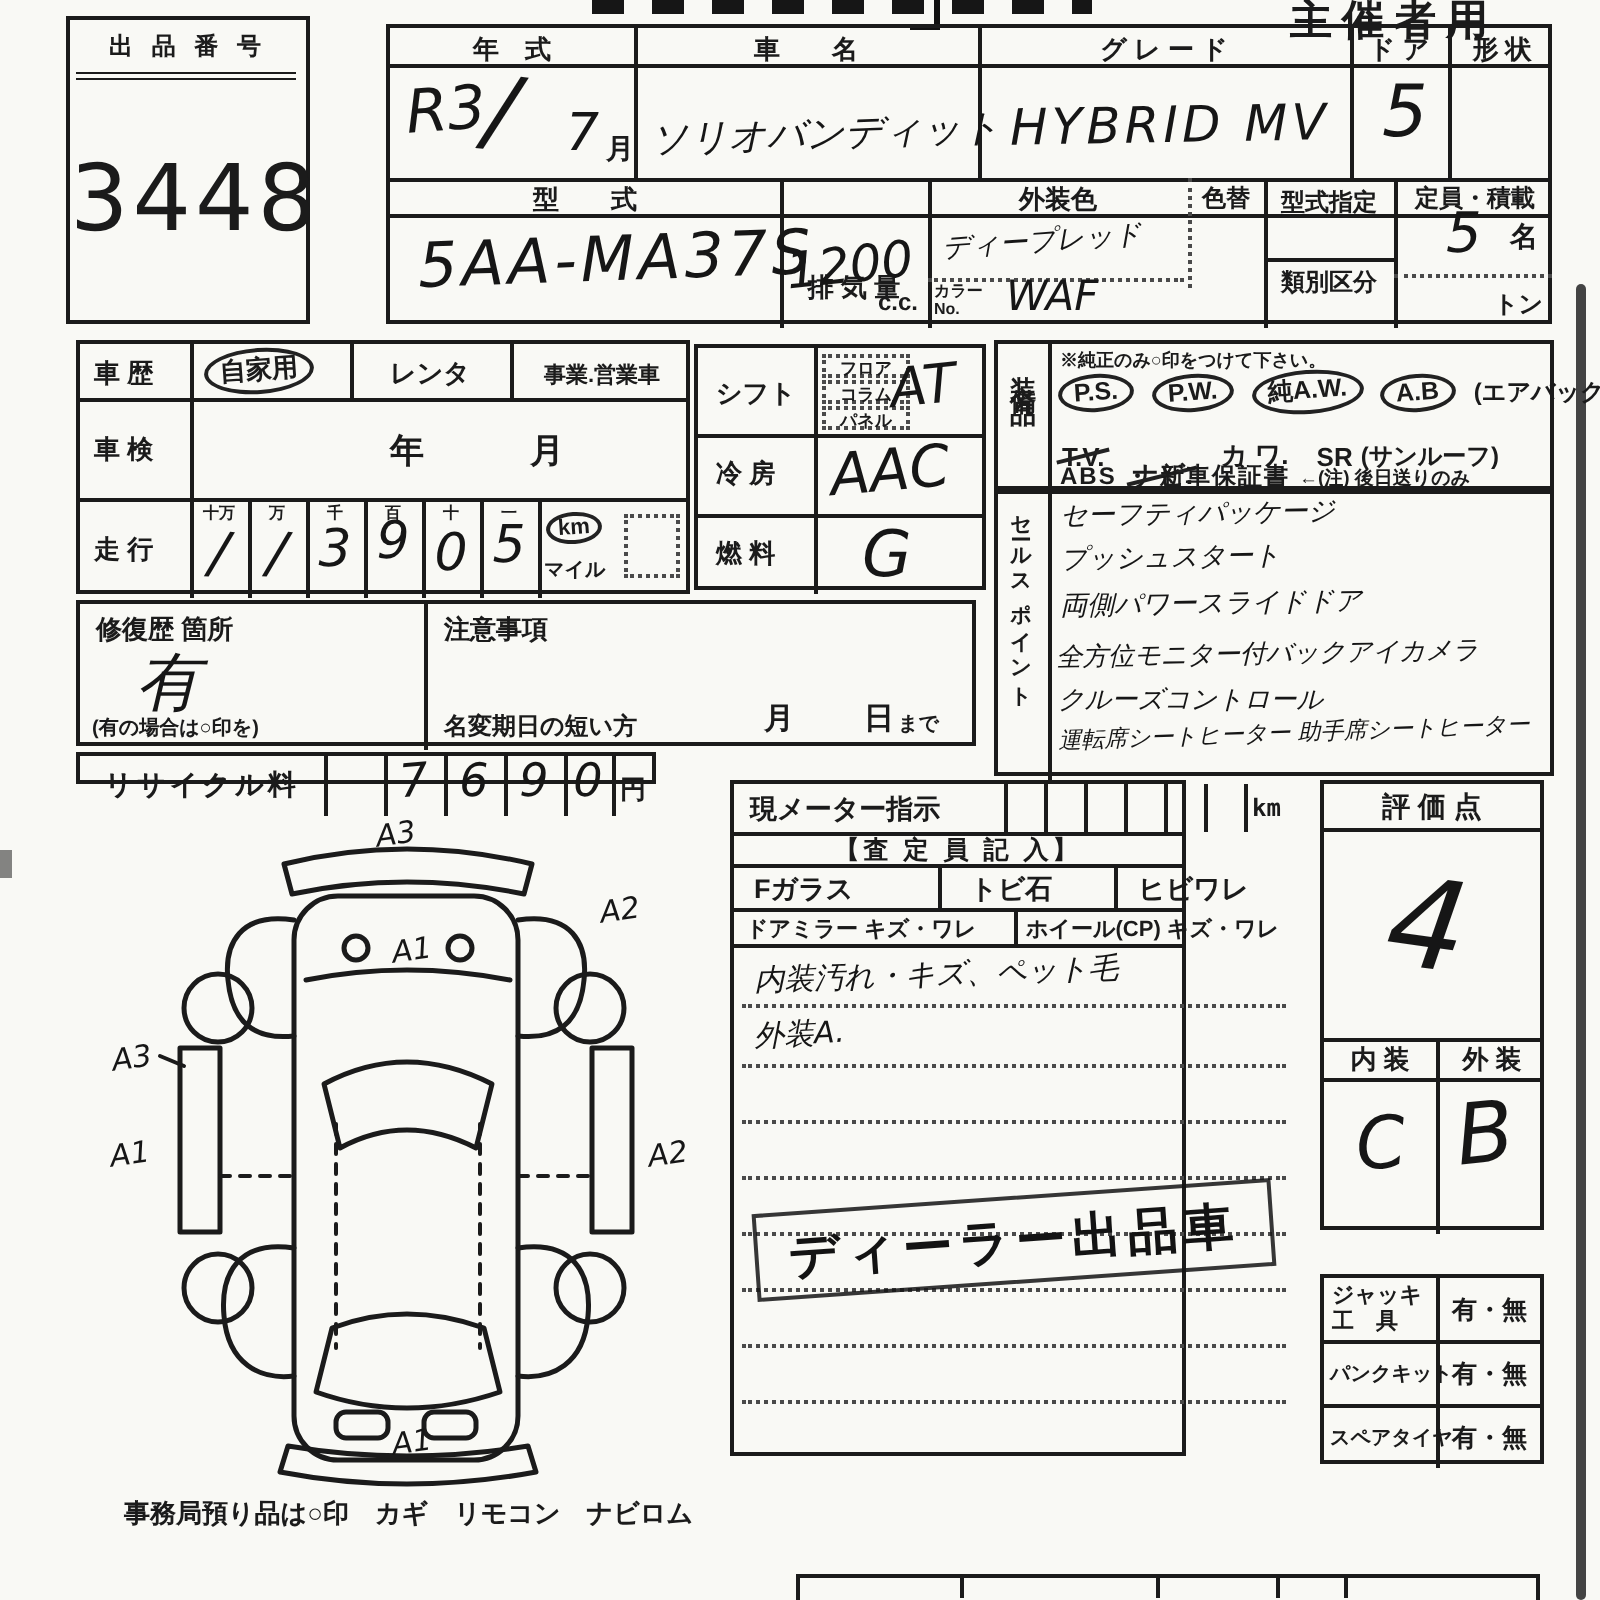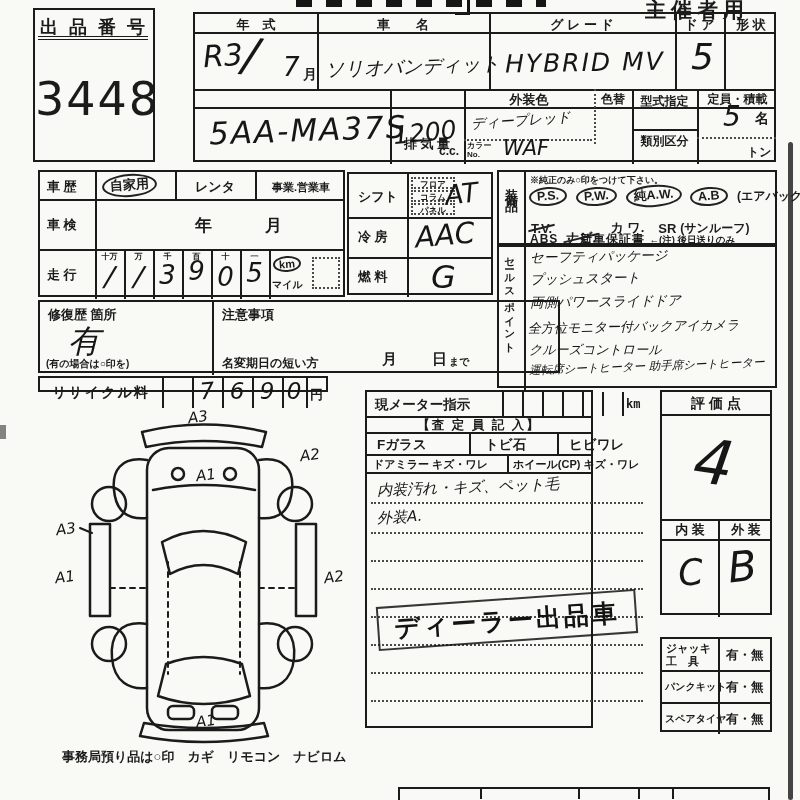--- a/index.html
+++ b/index.html
@@ -28,21 +28,21 @@
 
 <div class="sheet">
 
   <div class="abs" style="left:296px;top:0;width:250px;height:7px;background:repeating-linear-gradient(90deg,#161616 0 16px,transparent 16px 30px);"></div>
   <div class="abs" style="left:455px;top:0;width:12px;height:12px;border-right:3px solid #111;border-bottom:3px solid #111;"></div>
   <div class="abs pr" style="left:645px;top:-4px;font-size:21px;letter-spacing:5px;">主催者用</div>
   <div class="abs" style="left:788px;top:142px;width:5px;height:658px;background:#242424;border-radius:3px;opacity:.85;"></div>
   <div class="abs" style="left:0;top:425px;width:6px;height:14px;background:#333;opacity:.6;"></div>
 
   <div class="bx" style="left:33px;top:8px;width:122px;height:154px;">
-    <div class="abs pr ctr" style="left:0;top:5px;width:100%;font-size:18px;letter-spacing:3px;">出 品 番 号</div>
+    <div class="abs pr ctr" style="left:0;top:5px;width:100%;font-size:12px;letter-spacing:3px;">出 品 番 号</div>
     <div class="abs" style="left:3px;top:26px;width:110px;border-bottom:4px double #1b1b1b;"></div>
     <div class="abs ctr" style="left:0;top:62px;width:100%;font-size:46px;letter-spacing:2px;font-family:'DejaVu Sans',sans-serif;">3448</div>
   </div>
 
   <div class="bx" style="left:193px;top:12px;width:583px;height:150px;">
     <div class="lnh" style="left:0;top:18px;width:100%;"></div>
     <div class="lnh" style="left:0;top:75px;width:100%;"></div>
     <div class="lnh" style="left:0;top:93px;width:100%;"></div>
     <div class="lnv" style="left:122px;top:0;height:75px;"></div>
     <div class="lnv" style="left:294px;top:0;height:75px;"></div>
@@ -64,20 +64,21 @@
     <div class="abs pr ctr" style="left:529px;top:2px;width:54px;font-size:13px;">形 状</div>
 
     <div class="abs hw" style="left:8px;top:24px;font-size:30px;transform:rotate(-4deg);">R3</div>
     <div class="abs hw" style="left:48px;top:14px;font-size:46px;transform:rotate(6deg);">/</div>
     <div class="abs hw" style="left:88px;top:38px;font-size:26px;">7</div>
     <div class="abs pr" style="left:108px;top:52px;font-size:14px;">月</div>
     <div class="abs hw" style="left:130px;top:40px;font-size:19px;transform:rotate(-2deg);">ソリオバンディット</div>
     <div class="abs hw" style="left:310px;top:34px;font-size:25px;letter-spacing:2px;transform:rotate(-1deg);">HYBRID MV</div>
     <div class="abs hw" style="left:496px;top:22px;font-size:36px;">5</div>
 
+    <div class="abs pr ctr" style="left:0;top:77px;width:195px;font-size:13px;">型　　式</div>
     <div class="abs pr ctr" style="left:195px;top:77px;width:74px;font-size:13px;margin-top:44px;">排 気 量</div>
     <div class="abs pr ctr" style="left:269px;top:77px;width:130px;font-size:13px;">外装色</div>
     <div class="abs pr ctr" style="left:399px;top:77px;width:38px;font-size:12px;">色替</div>
     <div class="abs pr ctr" style="left:437px;top:79px;width:65px;font-size:12px;">型式指定</div>
     <div class="abs pr ctr" style="left:437px;top:119px;width:65px;font-size:12px;">類別区分</div>
     <div class="abs pr ctr" style="left:502px;top:77px;width:81px;font-size:12px;">定員・積載</div>
 
     <div class="abs hw" style="left:14px;top:98px;font-size:31px;letter-spacing:2px;transform:rotate(-2deg);">5AA-MA37S</div>
     <div class="abs hw" style="left:198px;top:104px;font-size:25px;transform:rotate(-6deg);">1200</div>
     <div class="abs pr" style="left:244px;top:130px;font-size:12px;">c.c.</div>
@@ -125,21 +126,21 @@
     <div class="abs hw ctr" style="left:142px;top:84px;width:29px;font-size:26px;">9</div>
     <div class="abs hw ctr" style="left:171px;top:90px;width:29px;font-size:26px;">0</div>
     <div class="abs hw ctr" style="left:200px;top:86px;width:29px;font-size:26px;">5</div>
     <div class="abs" style="left:233px;top:82px;">
       <span class="circ pr" style="font-size:11px;padding:0 4px;">km</span>
     </div>
     <div class="abs pr" style="left:232px;top:106px;font-size:10px;">マイル</div>
     <div class="dotb" style="left:272px;top:85px;width:28px;height:32px;"></div>
   </div>
 
-  <div class="bx" style="left:38px;top:300px;width:522px;height:73px;">
+  <div class="bx" style="left:38px;top:300px;width:450px;height:73px;">
     <div class="lnv" style="left:172px;top:0;height:73px;"></div>
     <div class="abs pr" style="left:8px;top:4px;font-size:13px;">修復歴 箇所</div>
     <div class="abs hw" style="left:28px;top:18px;font-size:32px;">有</div>
     <div class="abs pr" style="left:6px;top:55px;font-size:10px;">(有の場合は○印を)</div>
     <div class="abs pr" style="left:182px;top:4px;font-size:13px;">注意事項</div>
     <div class="abs pr" style="left:182px;top:53px;font-size:12px;">名変期日の短い方</div>
     <div class="abs pr" style="left:342px;top:48px;font-size:15px;">月</div>
     <div class="abs pr" style="left:392px;top:48px;font-size:15px;">日</div>
     <div class="abs pr" style="left:409px;top:53px;font-size:10px;">まで</div>
   </div>

